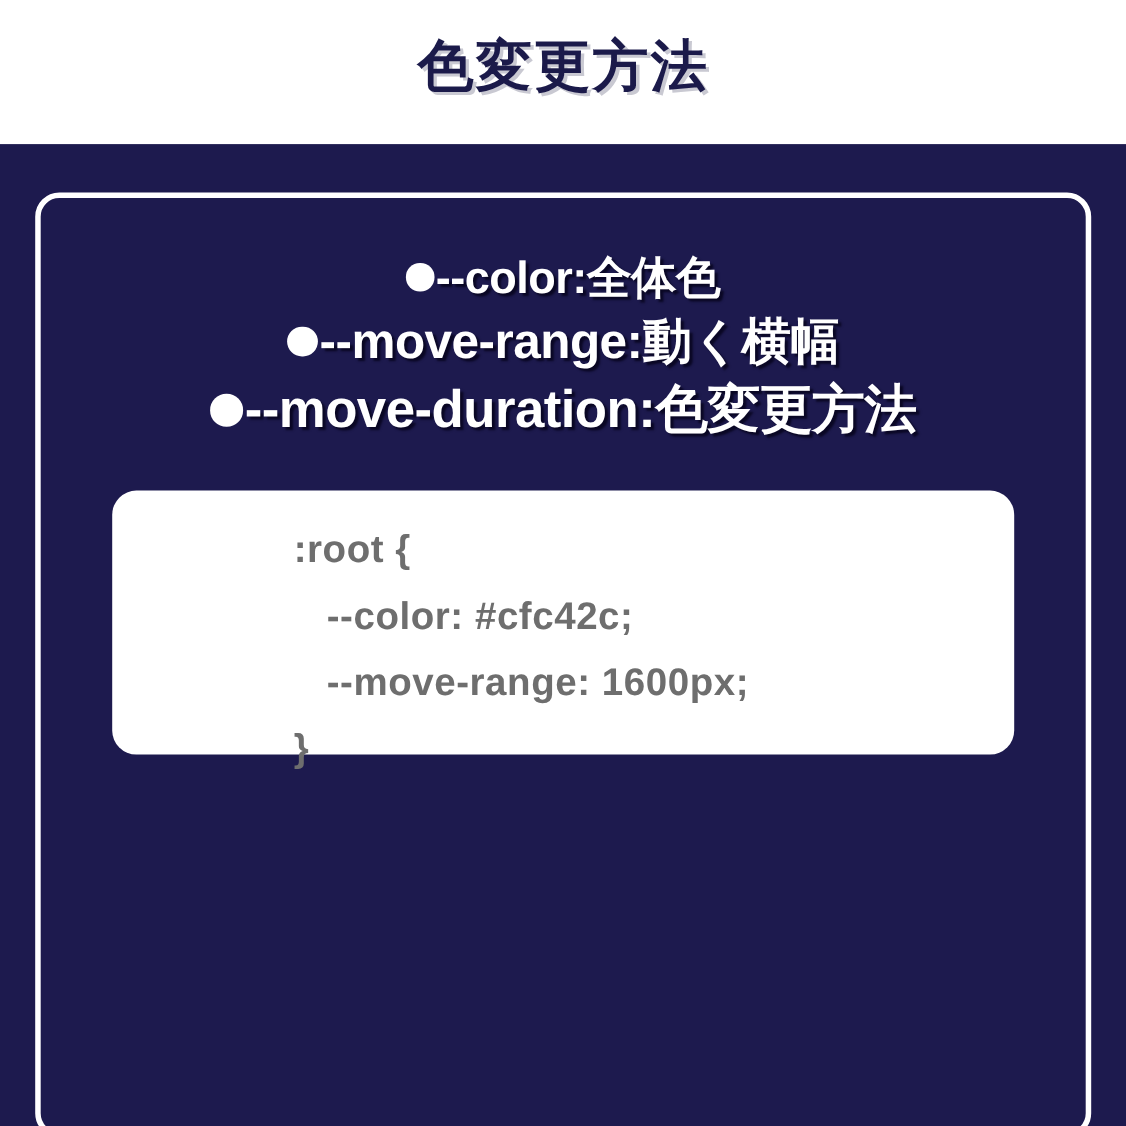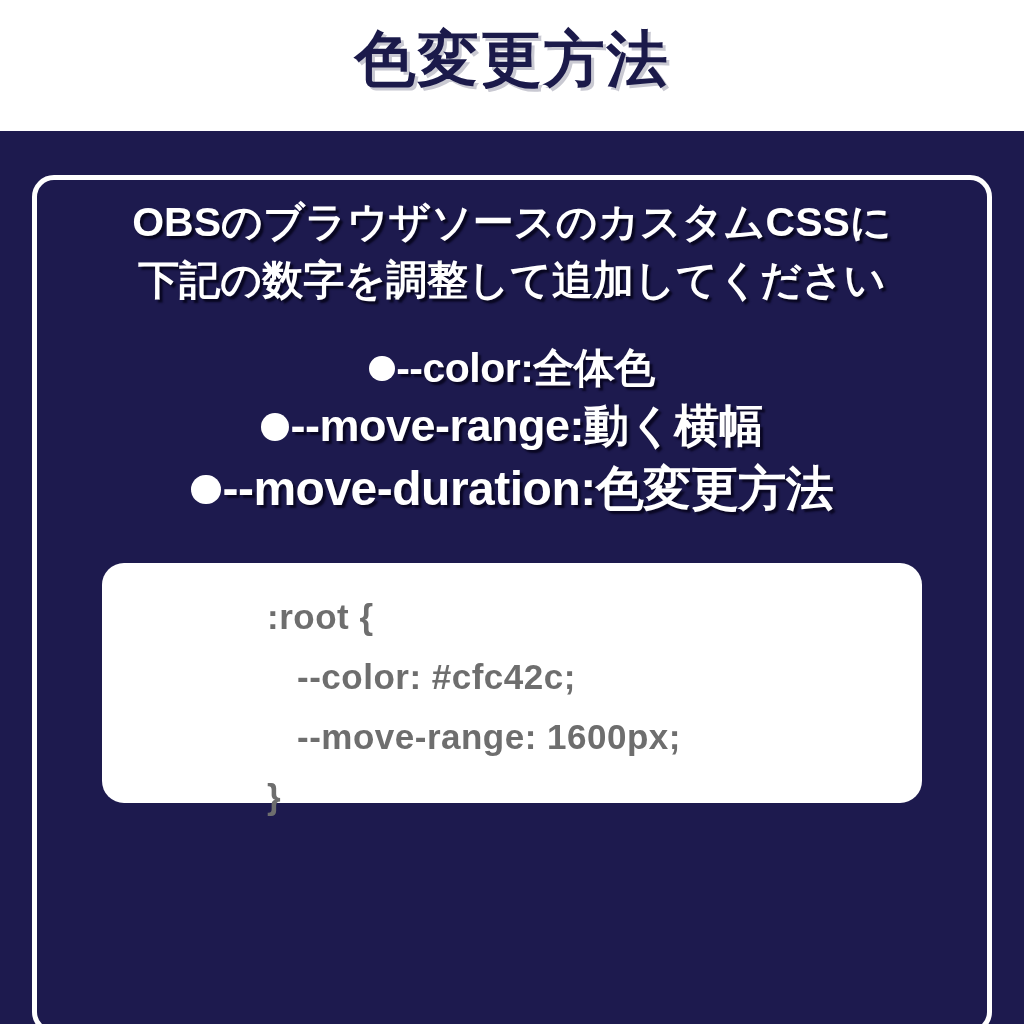--- a/index.html
+++ b/index.html
@@ -26,21 +26,21 @@
   
   .header {
     height: 131px;
     flex: 0 0 131px;
     background: #ffffff;
     display: flex;
     align-items: center;
     justify-content: center;
   }
   .header-title {
-    font-size: 61px;
+    font-size: 51px;
     font-weight: 700;
     color: #1b1a4a;
     letter-spacing: 2px;
     line-height: 1;
     text-shadow: 3px 3px 0 #c9c9d2;
     transform: translateY(-6px);
   }
 
   
   .panel {
@@ -162,24 +162,20 @@
 
   <div class="header">
     <div class="header-title">色変更方法</div>
   </div>
 
   <div class="panel">
     <div class="panel-border"></div>
 
     <div class="panel-inner">
 
-      <div class="intro">
-        <span class="intro-line">OBSのブラウザソースのカスタムCSSに</span>
-        <span class="intro-line">下記の数字を調整して追加してください</span>
-      </div>
 
       <div class="bullets">
         <div class="bullet-row size-1">
           <span class="bullet-dot"></span>
           <span class="bullet-text">--color:全体色</span>
         </div>
         <div class="bullet-row size-2">
           <span class="bullet-dot"></span>
           <span class="bullet-text">--move-range:動く横幅</span>
         </div>

